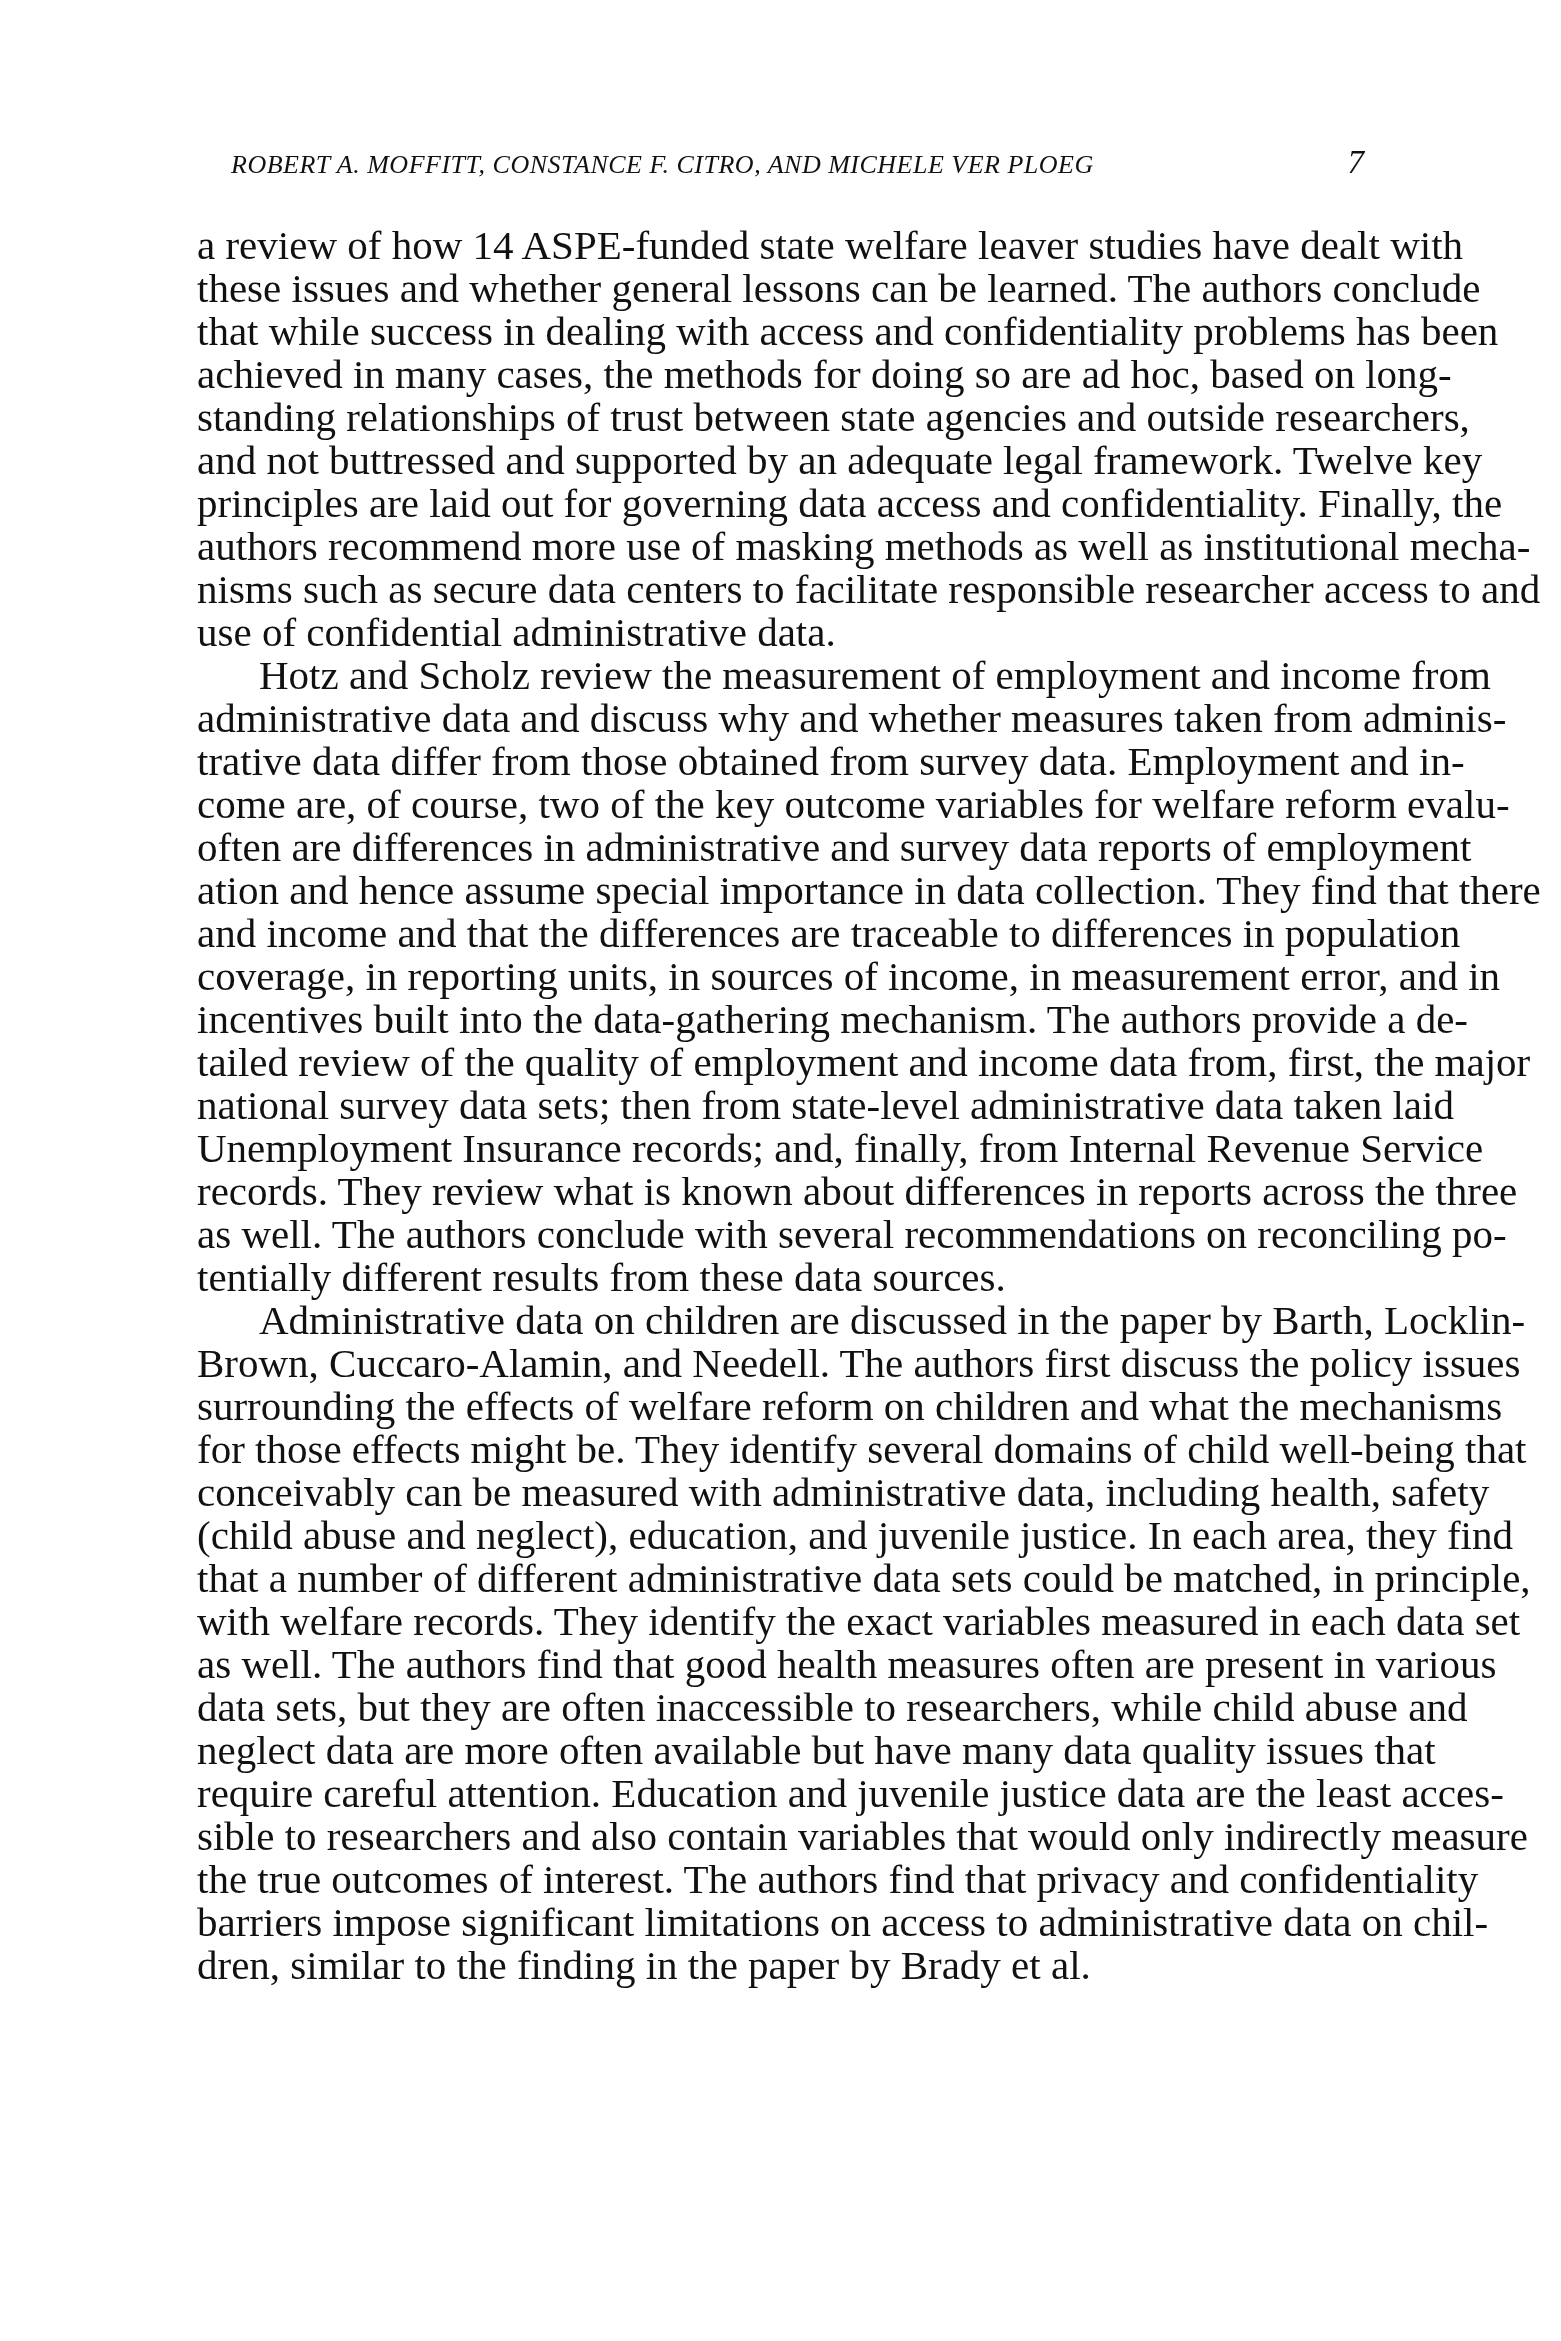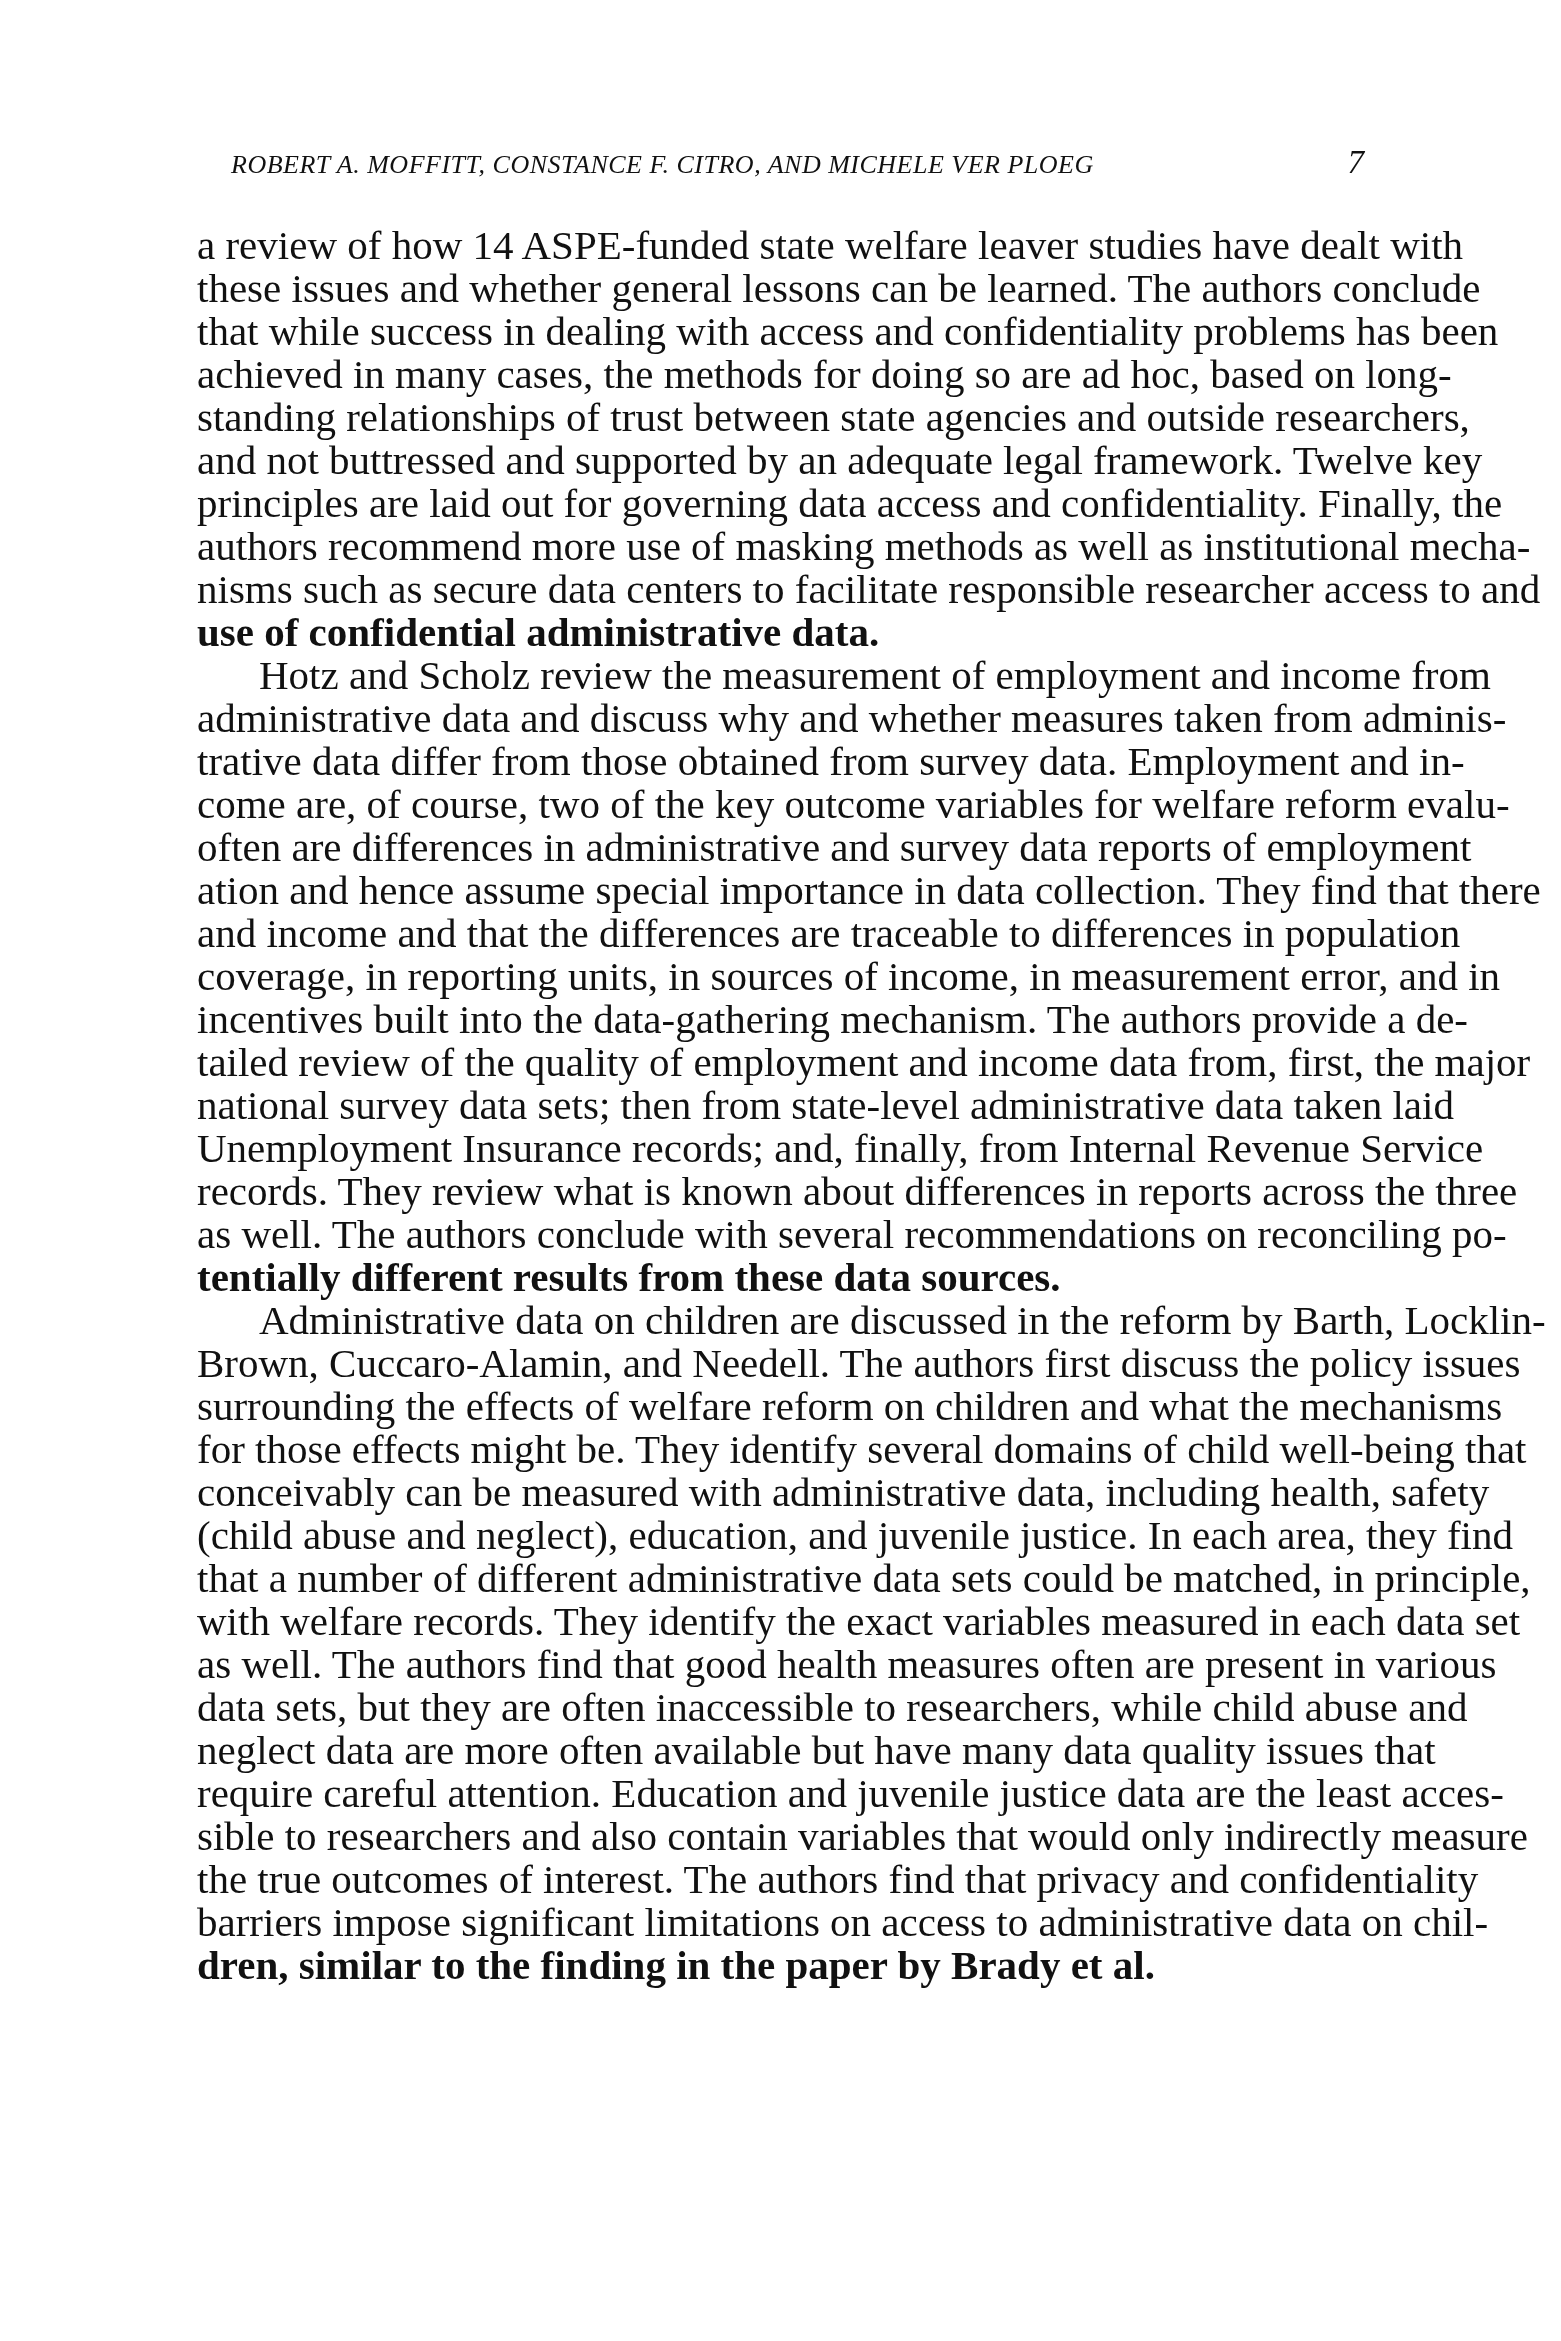--- a/index.html
+++ b/index.html
@@ -58,21 +58,20 @@
       height: 43px;
       line-height: 43px;
       font-size: 41px;
       white-space: nowrap;
       text-align: justify;
       text-align-last: justify;
       overflow: visible;
     }
     .line.last {
       text-align-last: left;
-      font-weight: bold;
     }
     .line.indent {
       padding-left: 62px;
     }
   </style>
 </head>
 <body>
 
 <div class="page">
 
@@ -108,21 +107,21 @@
       <span class="line">incentives built into the data-gathering mechanism. The authors provide a de-</span>
       <span class="line">tailed review of the quality of employment and income data from, first, the major</span>
       <span class="line">national survey data sets; then from state-level administrative data taken laid</span>
       <span class="line">Unemployment Insurance records; and, finally, from Internal Revenue Service</span>
       <span class="line">records. They review what is known about differences in reports across the three</span>
       <span class="line">as well. The authors conclude with several recommendations on reconciling po-</span>
       <span class="line last">tentially different results from these data sources.</span>
     </div>
 
     <div class="paragraph">
-      <span class="line indent">Administrative data on children are discussed in the reform by Barth, Locklin-</span>
+      <span class="line indent">Administrative data on children are discussed in the paper by Barth, Locklin-</span>
       <span class="line">Brown, Cuccaro-Alamin, and Needell. The authors first discuss the policy issues</span>
       <span class="line">surrounding the effects of welfare reform on children and what the mechanisms</span>
       <span class="line">for those effects might be. They identify several domains of child well-being that</span>
       <span class="line">conceivably can be measured with administrative data, including health, safety</span>
       <span class="line">(child abuse and neglect), education, and juvenile justice. In each area, they find</span>
       <span class="line">that a number of different administrative data sets could be matched, in principle,</span>
       <span class="line">with welfare records. They identify the exact variables measured in each data set</span>
       <span class="line">as well. The authors find that good health measures often are present in various</span>
       <span class="line">data sets, but they are often inaccessible to researchers, while child abuse and</span>
       <span class="line">neglect data are more often available but have many data quality issues that</span>

